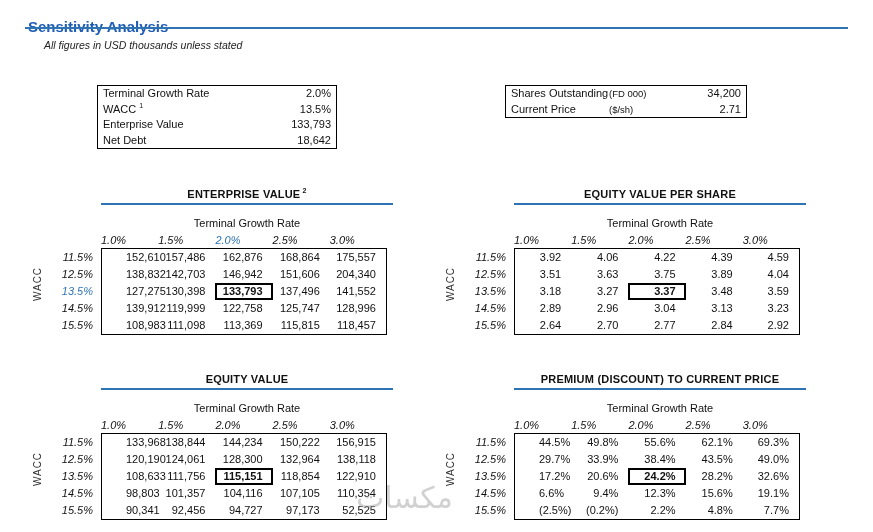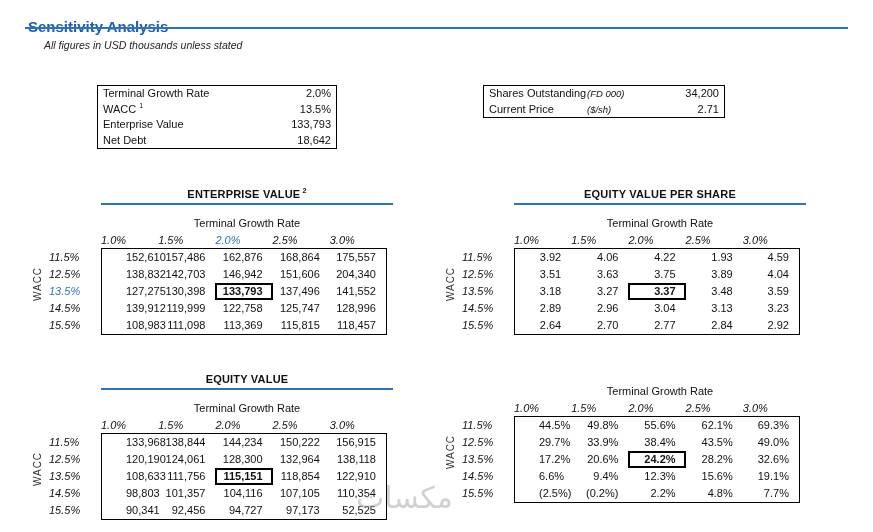--- a/index.html
+++ b/index.html
@@ -10,24 +10,24 @@
   sup{font-size:7px;vertical-align:super;line-height:0;}
 
   
   .page-title{position:absolute;left:28px;top:18px;font-size:15px;font-weight:bold;color:#1f5db4;}
   .header-rule{position:absolute;left:25px;top:27px;width:823px;height:2px;background:#2e74b5;}
   .subtitle{position:absolute;left:44px;top:39px;font-size:10.5px;font-style:italic;color:#222;}
 
   
   .assume-box{position:absolute;border:1px solid #000;font-size:11px;background:#fff;}
   .assume-left{left:97px;top:85px;width:238px;}
-  .assume-right{left:483px;top:85px;width:240px;}
+  .assume-right{left:505px;top:85px;width:240px;}
   .a-row{display:flex;align-items:center;line-height:15.5px;padding:0 5px;}
   .a-label{flex:1;text-align:left;}
-  .a-note{width:62px;font-size:9.5px;font-style:italic;text-align:left;}
+  .a-note{width:62px;font-size:9.5px;text-align:left;}
   .a-value{width:70px;text-align:right;}
 
   
   .tables-grid{
     position:absolute;left:25px;top:188px;width:823px;
     display:grid;grid-template-columns:368px 368px;column-gap:45px;row-gap:38px;
   }
   .sens{width:368px;}
   .t-head{margin-left:76px;text-align:center;}
   .t-title{font-size:11px;font-weight:bold;letter-spacing:.2px;padding-bottom:3px;white-space:nowrap;}
@@ -35,21 +35,21 @@
   .axis{margin-left:76px;text-align:center;font-size:11px;margin-top:12px;}
   .gridwrap{position:relative;padding-left:24px;margin-top:3px;}
   .wacc{
     position:absolute;left:-12px;top:50%;width:48px;text-align:center;
     transform:translateY(-50%) rotate(-90deg);font-size:10px;letter-spacing:1px;color:#333;
   }
   .sgrid{display:grid;grid-template-columns:52px repeat(5,57.2px);font-size:11px;}
   .cell{line-height:17px;white-space:nowrap;}
   .hdr{font-style:italic;padding-right:10px;border-bottom:1px solid #000;line-height:16px;}
   .corner{line-height:16px;}
-  .rhdr{font-style:italic;text-align:left;padding-right:8px;}
+  .rhdr{font-style:italic;text-align:right;padding-right:8px;}
   .val{text-align:right;padding-right:10px;}
   .bl{border-left:1px solid #000;padding-left:24px;}
   .br{border-right:1px solid #000;}
   .bb{border-bottom:1px solid #000;}
   .sel{box-shadow:inset 0 0 0 2px #000;font-weight:bold;}
   .accent{color:#2e74b5;}
 
   
   .watermark{
     position:absolute;left:356px;top:480px;font-size:30px;color:#9a9a9a;opacity:.45;
@@ -158,21 +158,21 @@
             <div class="cell corner"></div>
             <div class="cell hdr">1.0%</div>
             <div class="cell hdr">1.5%</div>
             <div class="cell hdr">2.0%</div>
             <div class="cell hdr">2.5%</div>
             <div class="cell hdr">3.0%</div>
             <div class="cell rhdr">11.5%</div>
             <div class="cell val bl">3.92</div>
             <div class="cell val">4.06</div>
             <div class="cell val">4.22</div>
-            <div class="cell val">1.93</div>
+            <div class="cell val">4.39</div>
             <div class="cell val br">4.59</div>
             <div class="cell rhdr">12.5%</div>
             <div class="cell val bl">3.51</div>
             <div class="cell val">3.63</div>
             <div class="cell val">3.75</div>
             <div class="cell val">3.89</div>
             <div class="cell val br">4.04</div>
             <div class="cell rhdr">13.5%</div>
             <div class="cell val bl">3.18</div>
             <div class="cell val">3.27</div>
@@ -236,20 +236,24 @@
             <div class="cell rhdr">15.5%</div>
             <div class="cell val bl bb">90,341</div>
             <div class="cell val bb">92,456</div>
             <div class="cell val bb">94,727</div>
             <div class="cell val bb">97,173</div>
             <div class="cell val br bb">52,525</div>
           </div>
         </div>
       </div>
       <div class="sens">
+        <div class="t-head">
+          <div class="t-title">PREMIUM (DISCOUNT) TO CURRENT PRICE</div>
+          <div class="t-rule"></div>
+        </div>
         <div class="axis">Terminal Growth Rate</div>
         <div class="gridwrap">
           <div class="wacc">WACC</div>
           <div class="sgrid">
             <div class="cell corner"></div>
             <div class="cell hdr">1.0%</div>
             <div class="cell hdr">1.5%</div>
             <div class="cell hdr">2.0%</div>
             <div class="cell hdr">2.5%</div>
             <div class="cell hdr">3.0%</div>

